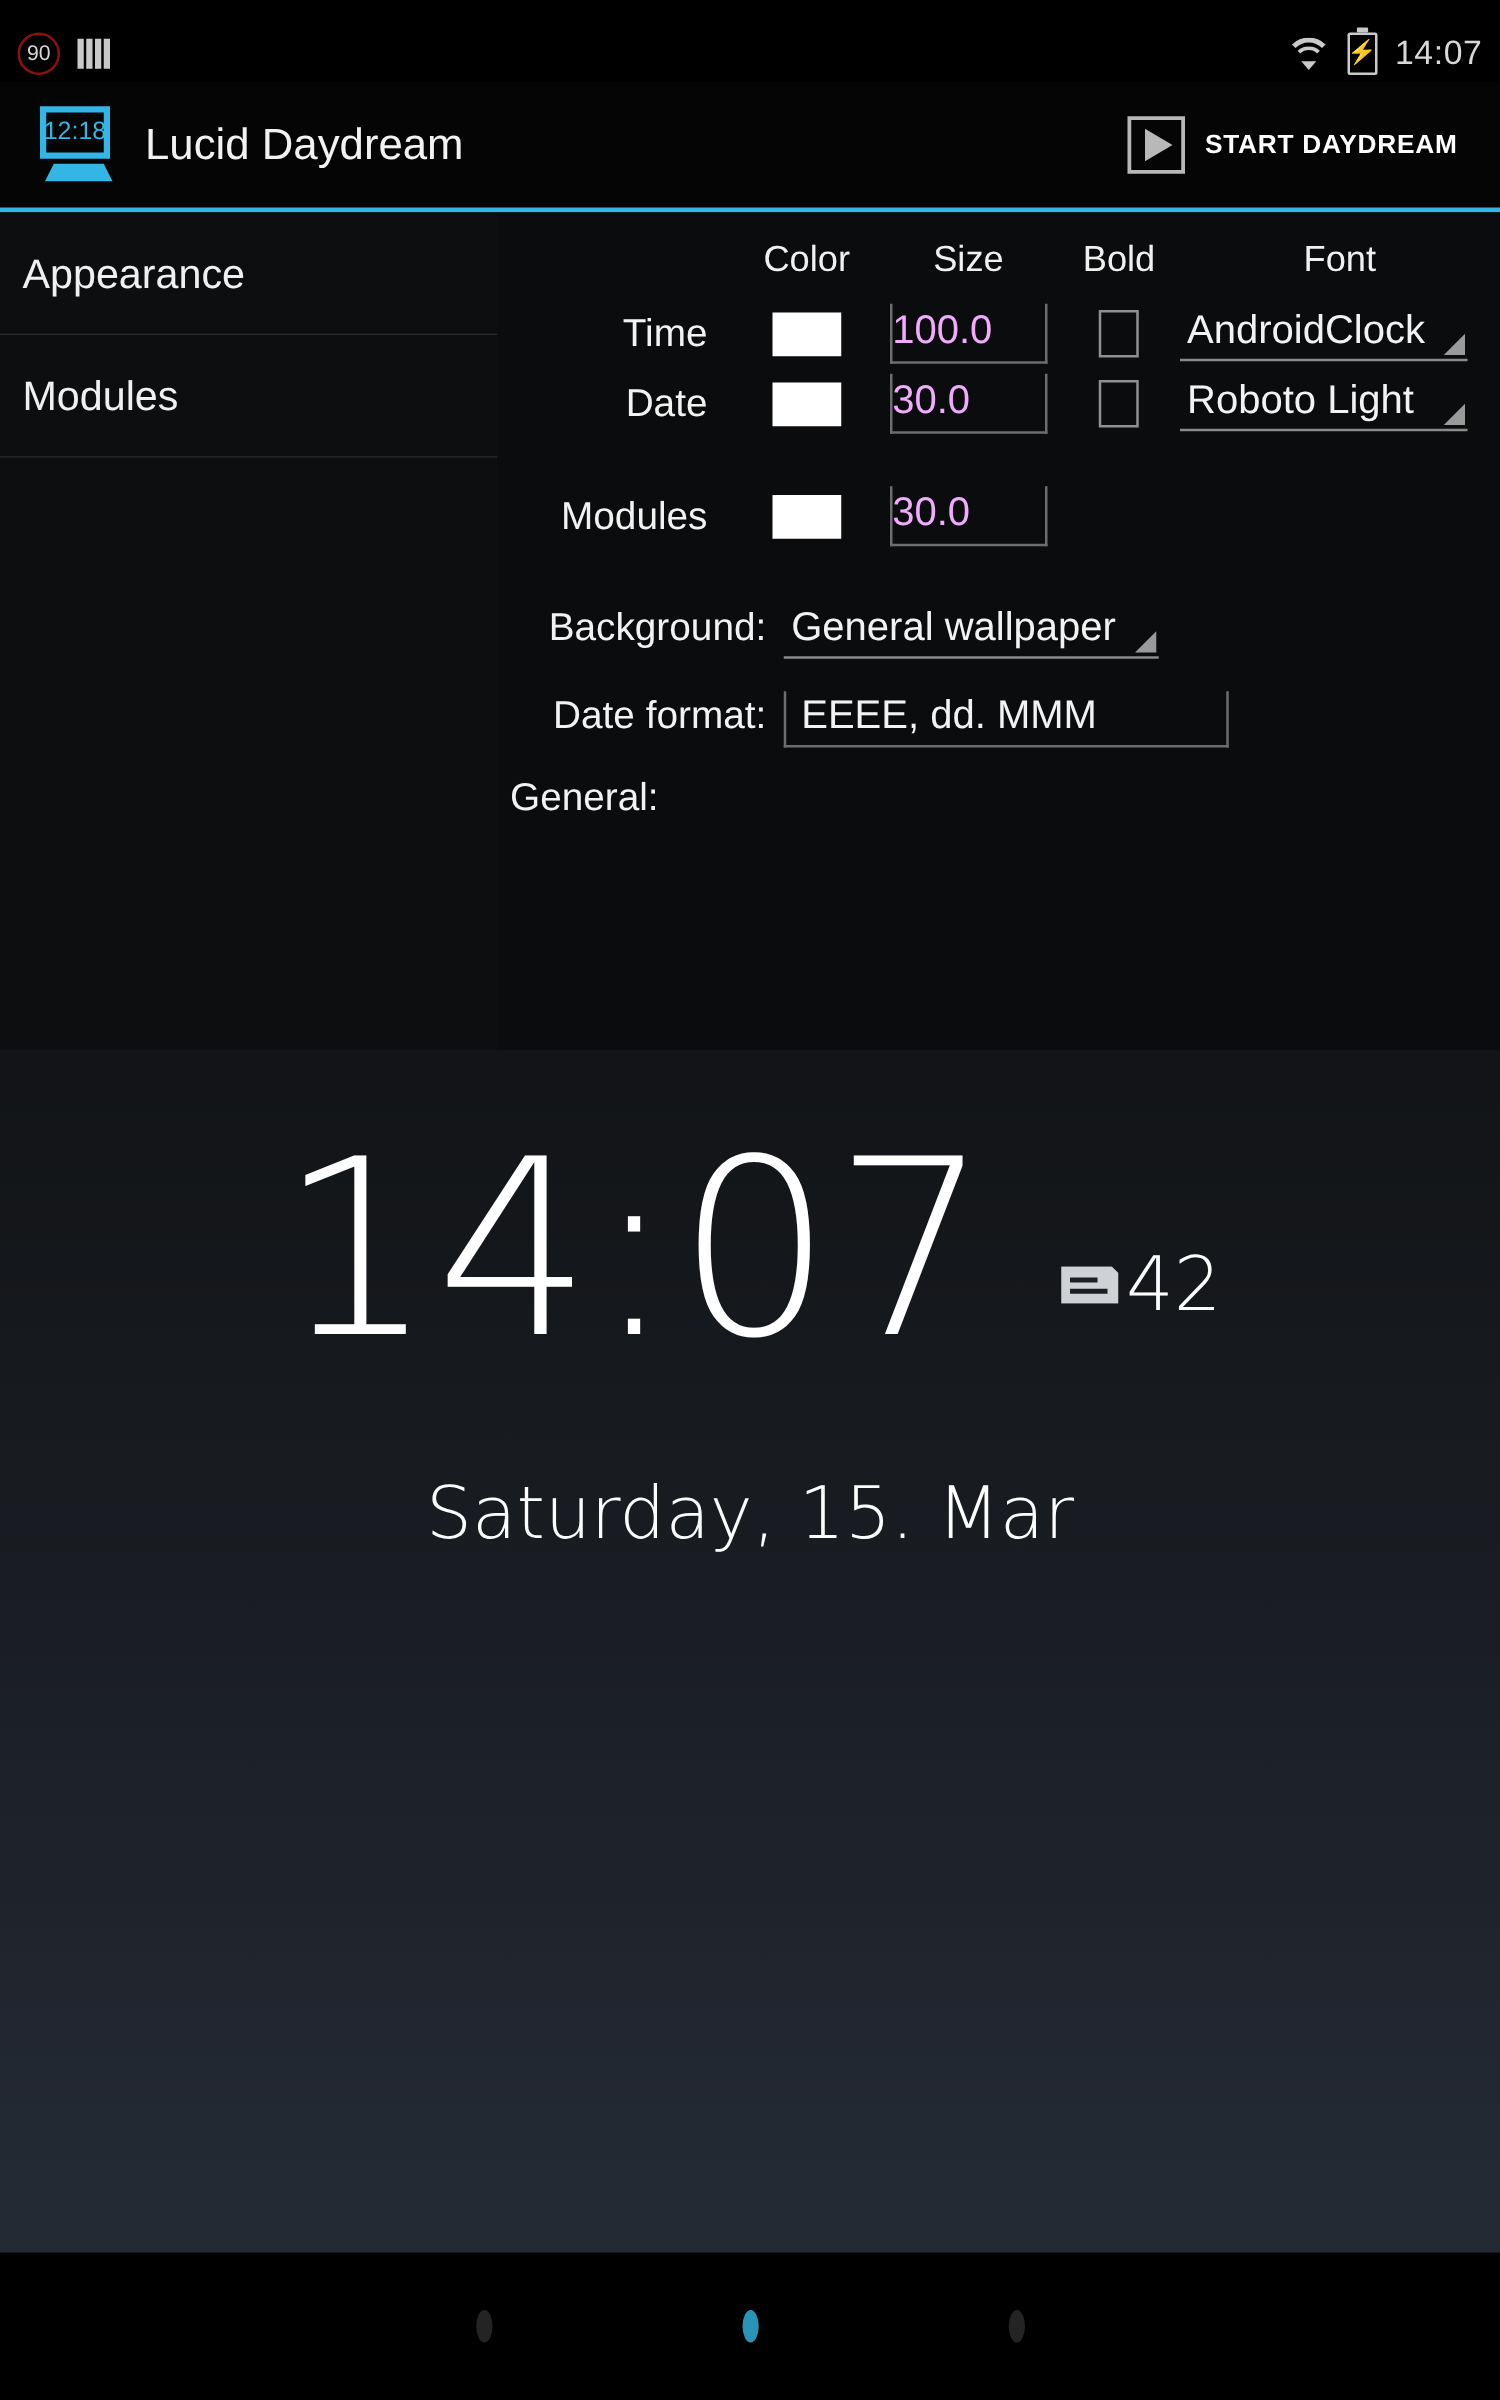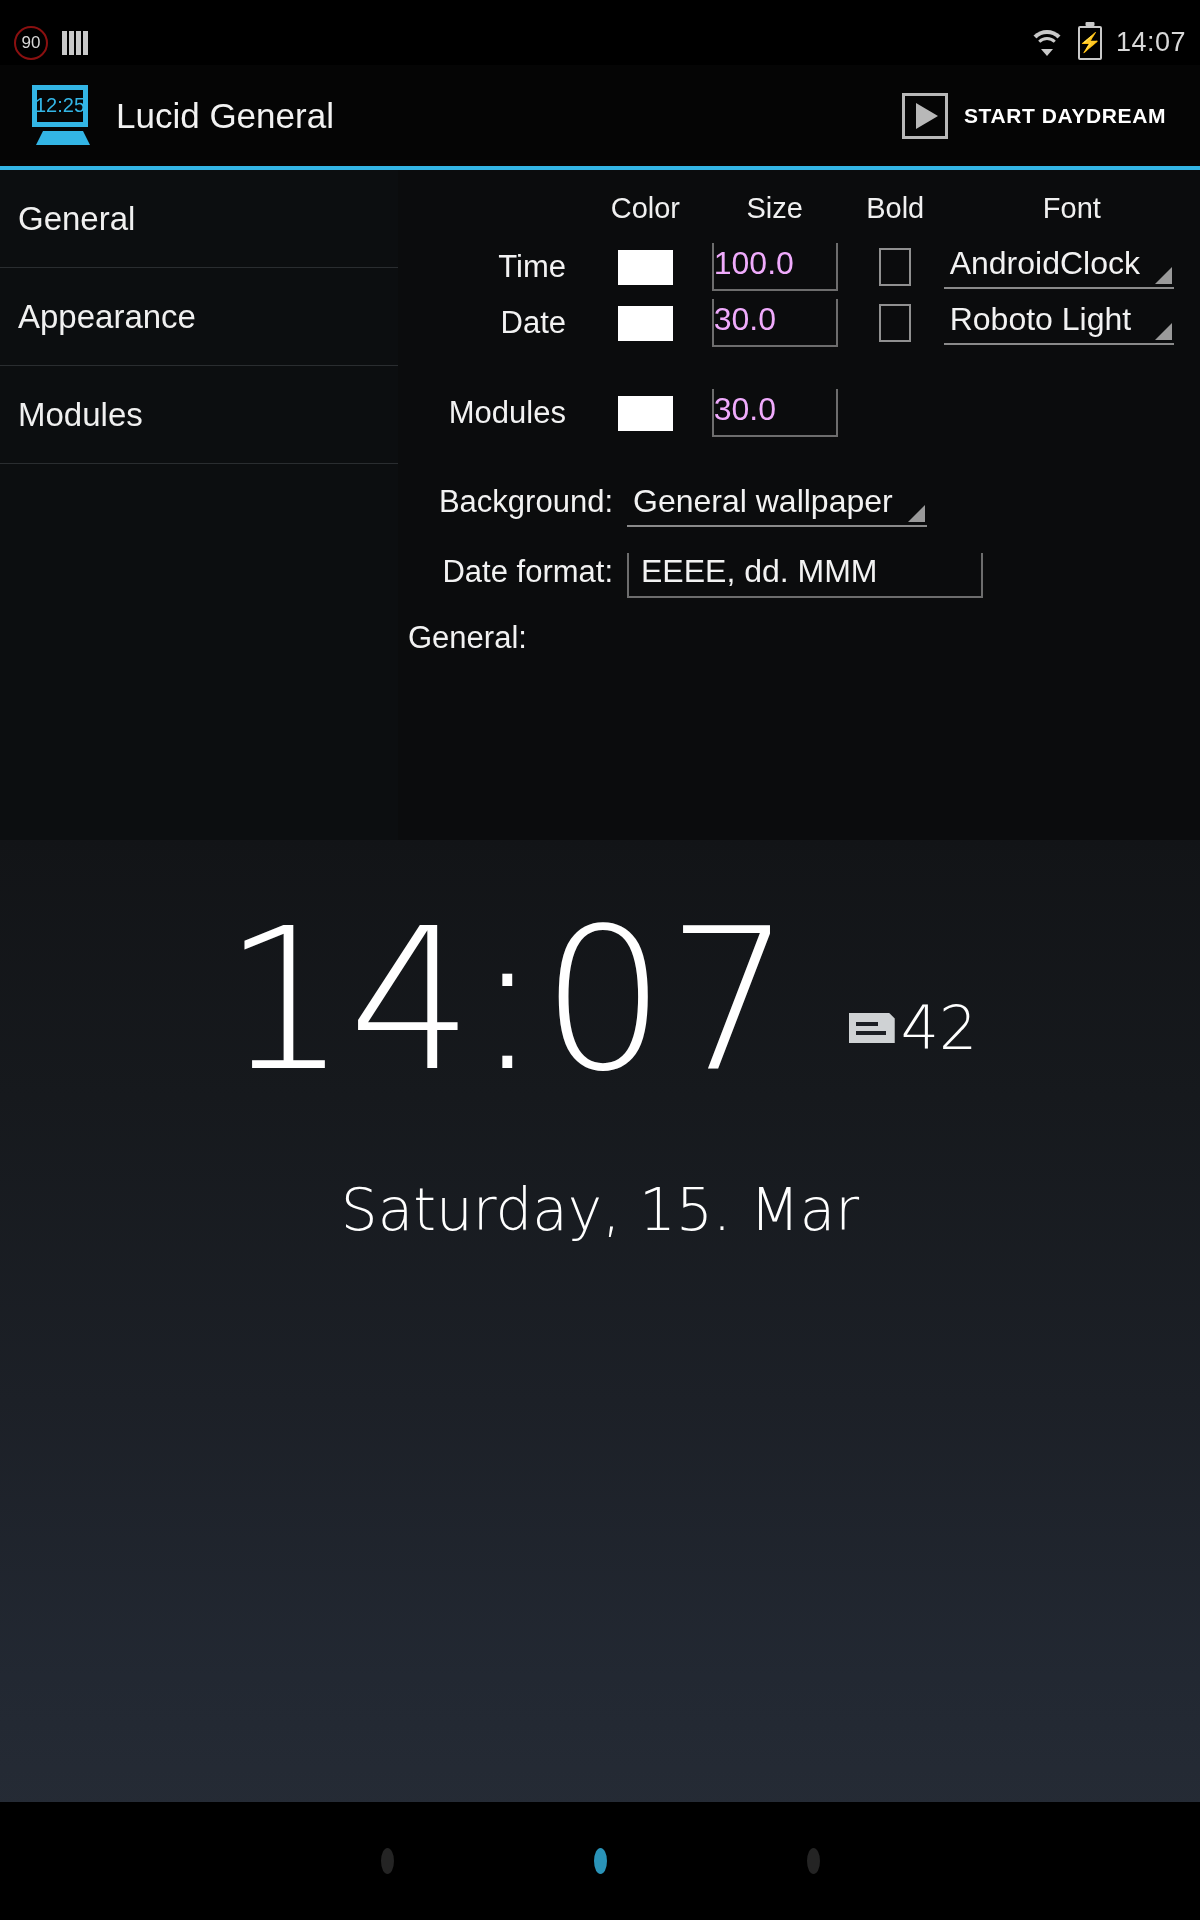--- a/index.html
+++ b/index.html
@@ -304,39 +304,36 @@
     <div class="battery-icon">
       <span class="bolt-glyph">⚡</span>
     </div>
     <div class="sb-clock">14:07</div>
   </div>
 </div>
 
 <div class="actionbar">
   <div class="app-icon">
     <div class="screen">
-      <span>12:25</span>
+      <span>12:18</span>
     </div>
     <div class="stand"></div>
   </div>
-  <div class="app-title">Lucid General</div>
+  <div class="app-title">Lucid Daydream</div>
   <div class="start-daydream">
     <div class="play-box">
       <div class="play-tri"></div>
     </div>
     <div class="start-label">START DAYDREAM</div>
   </div>
 </div>
 
 <div class="content">
 
   <div class="sidebar">
-    <div class="side-item">
-      <span>General</span>
-    </div>
     <div class="side-item">
       <span>Appearance</span>
     </div>
     <div class="side-item">
       <span>Modules</span>
     </div>
   </div>
 
   <div class="settings-pane">
 

